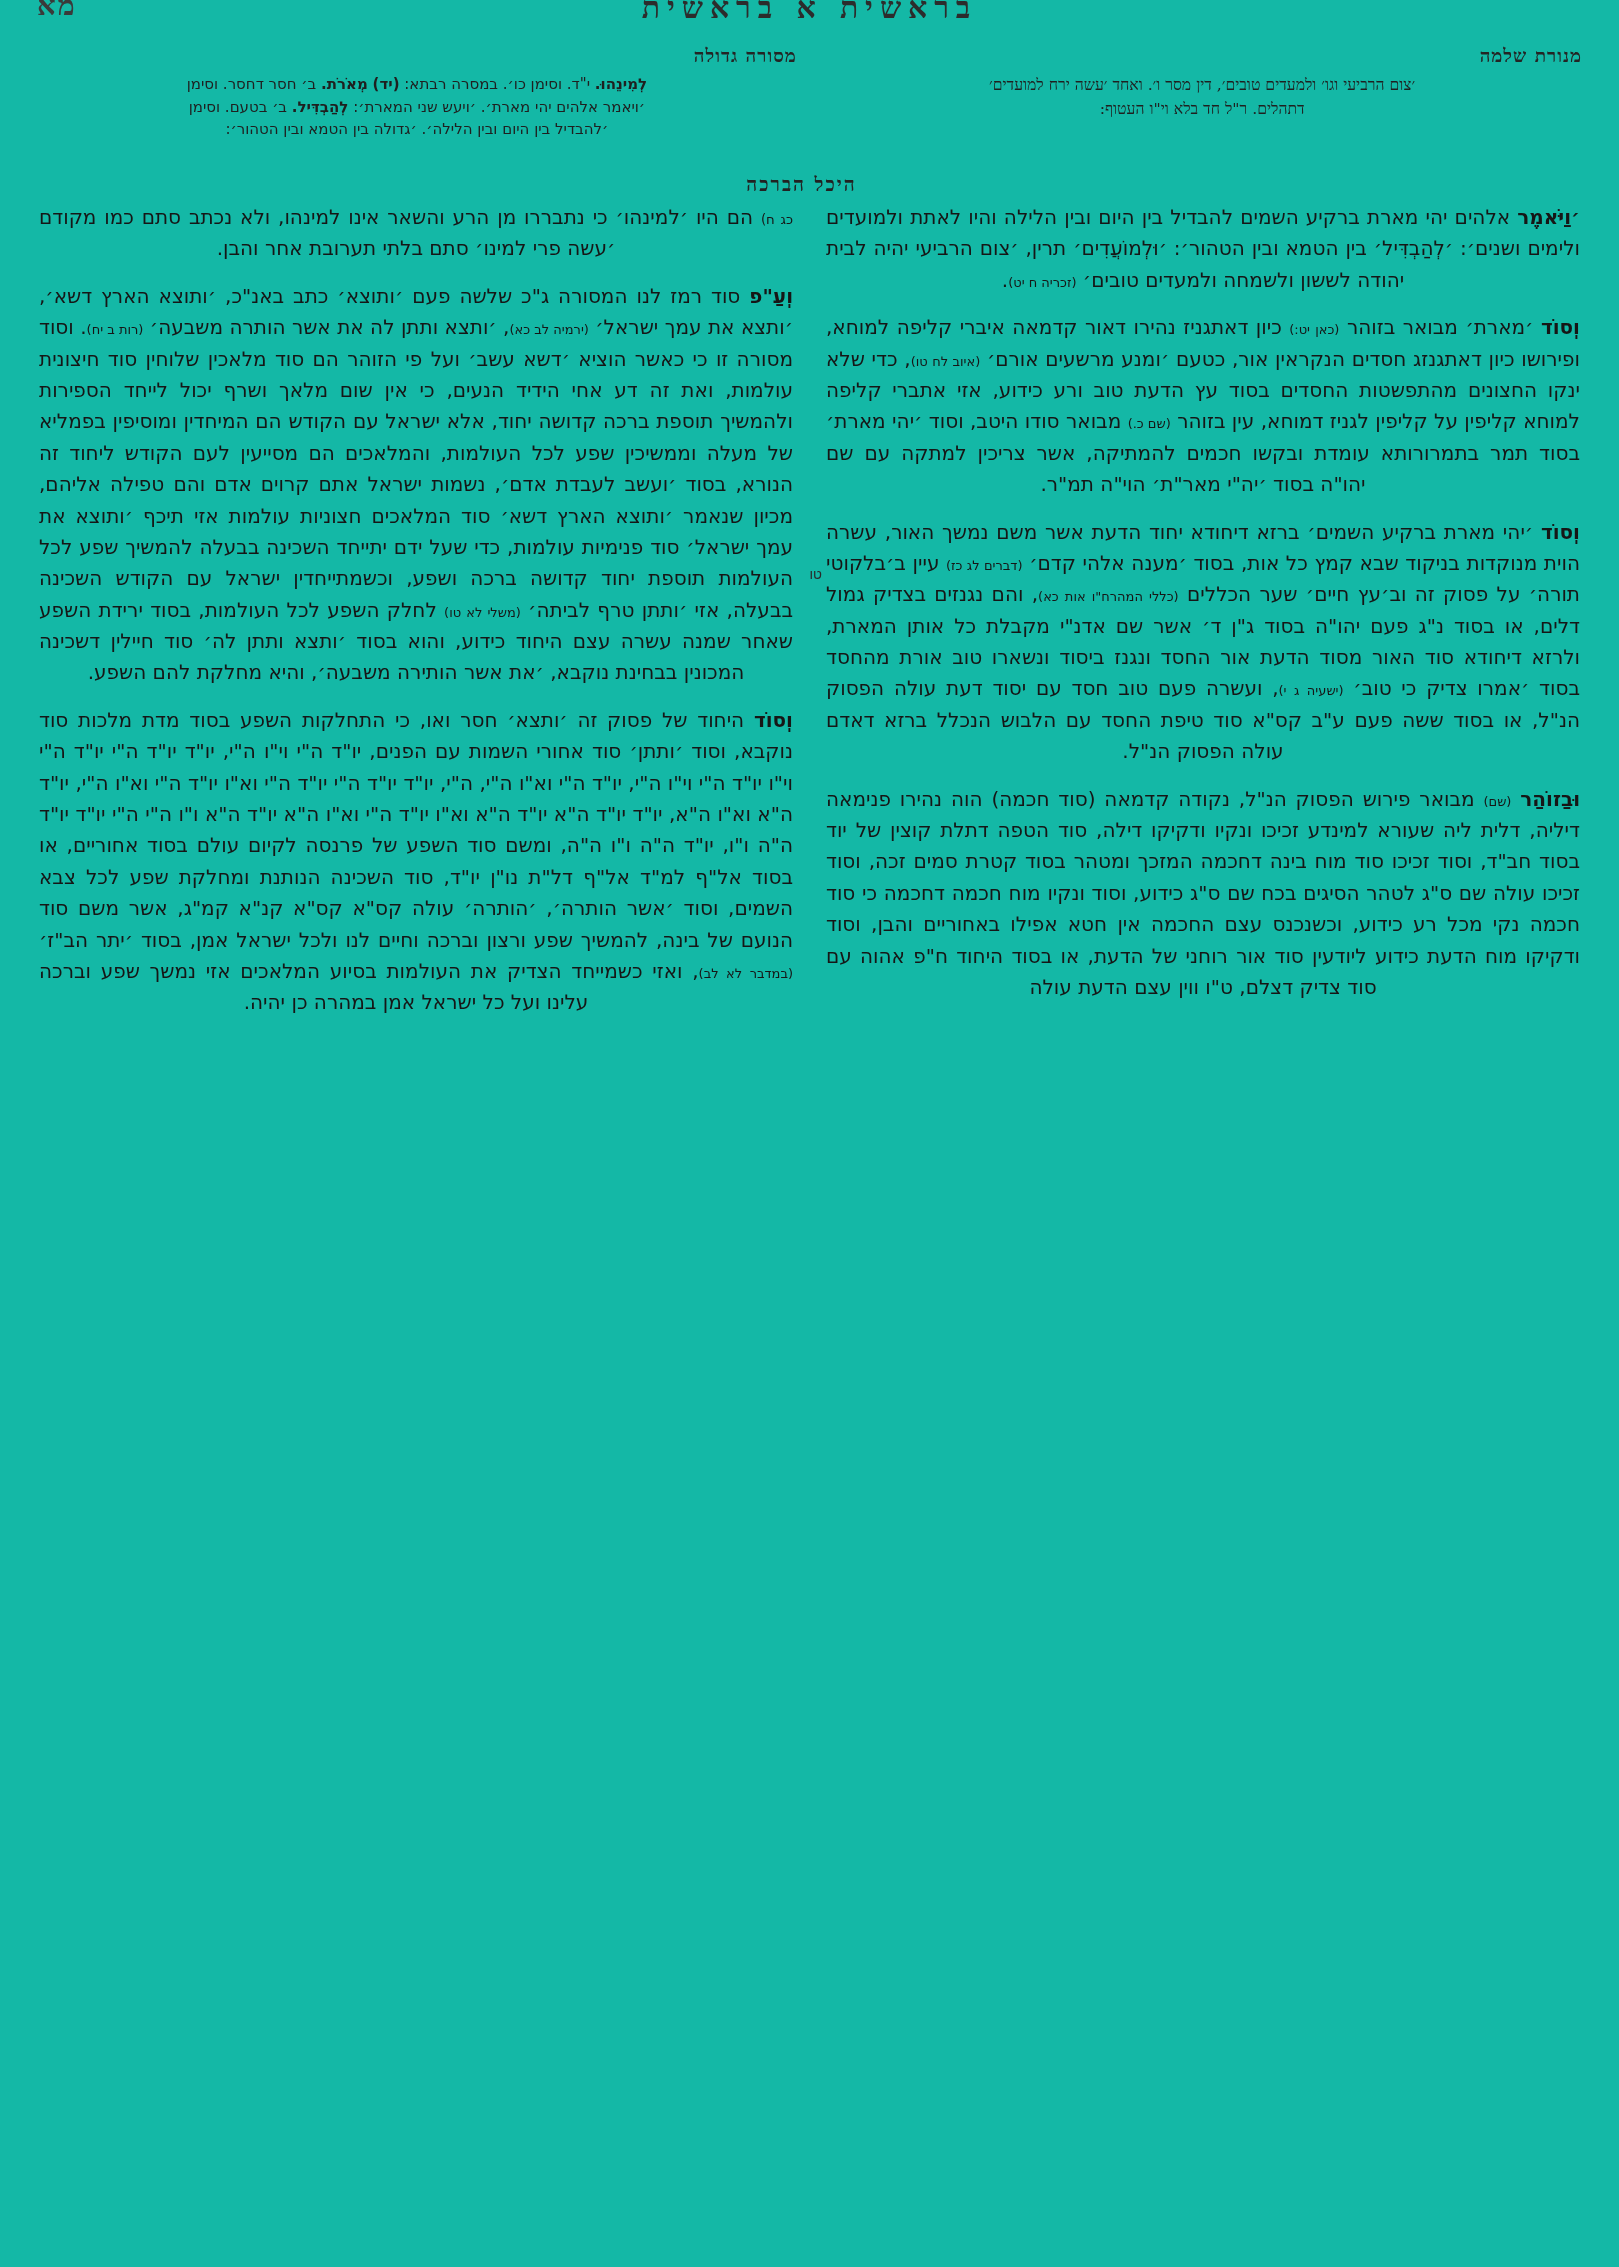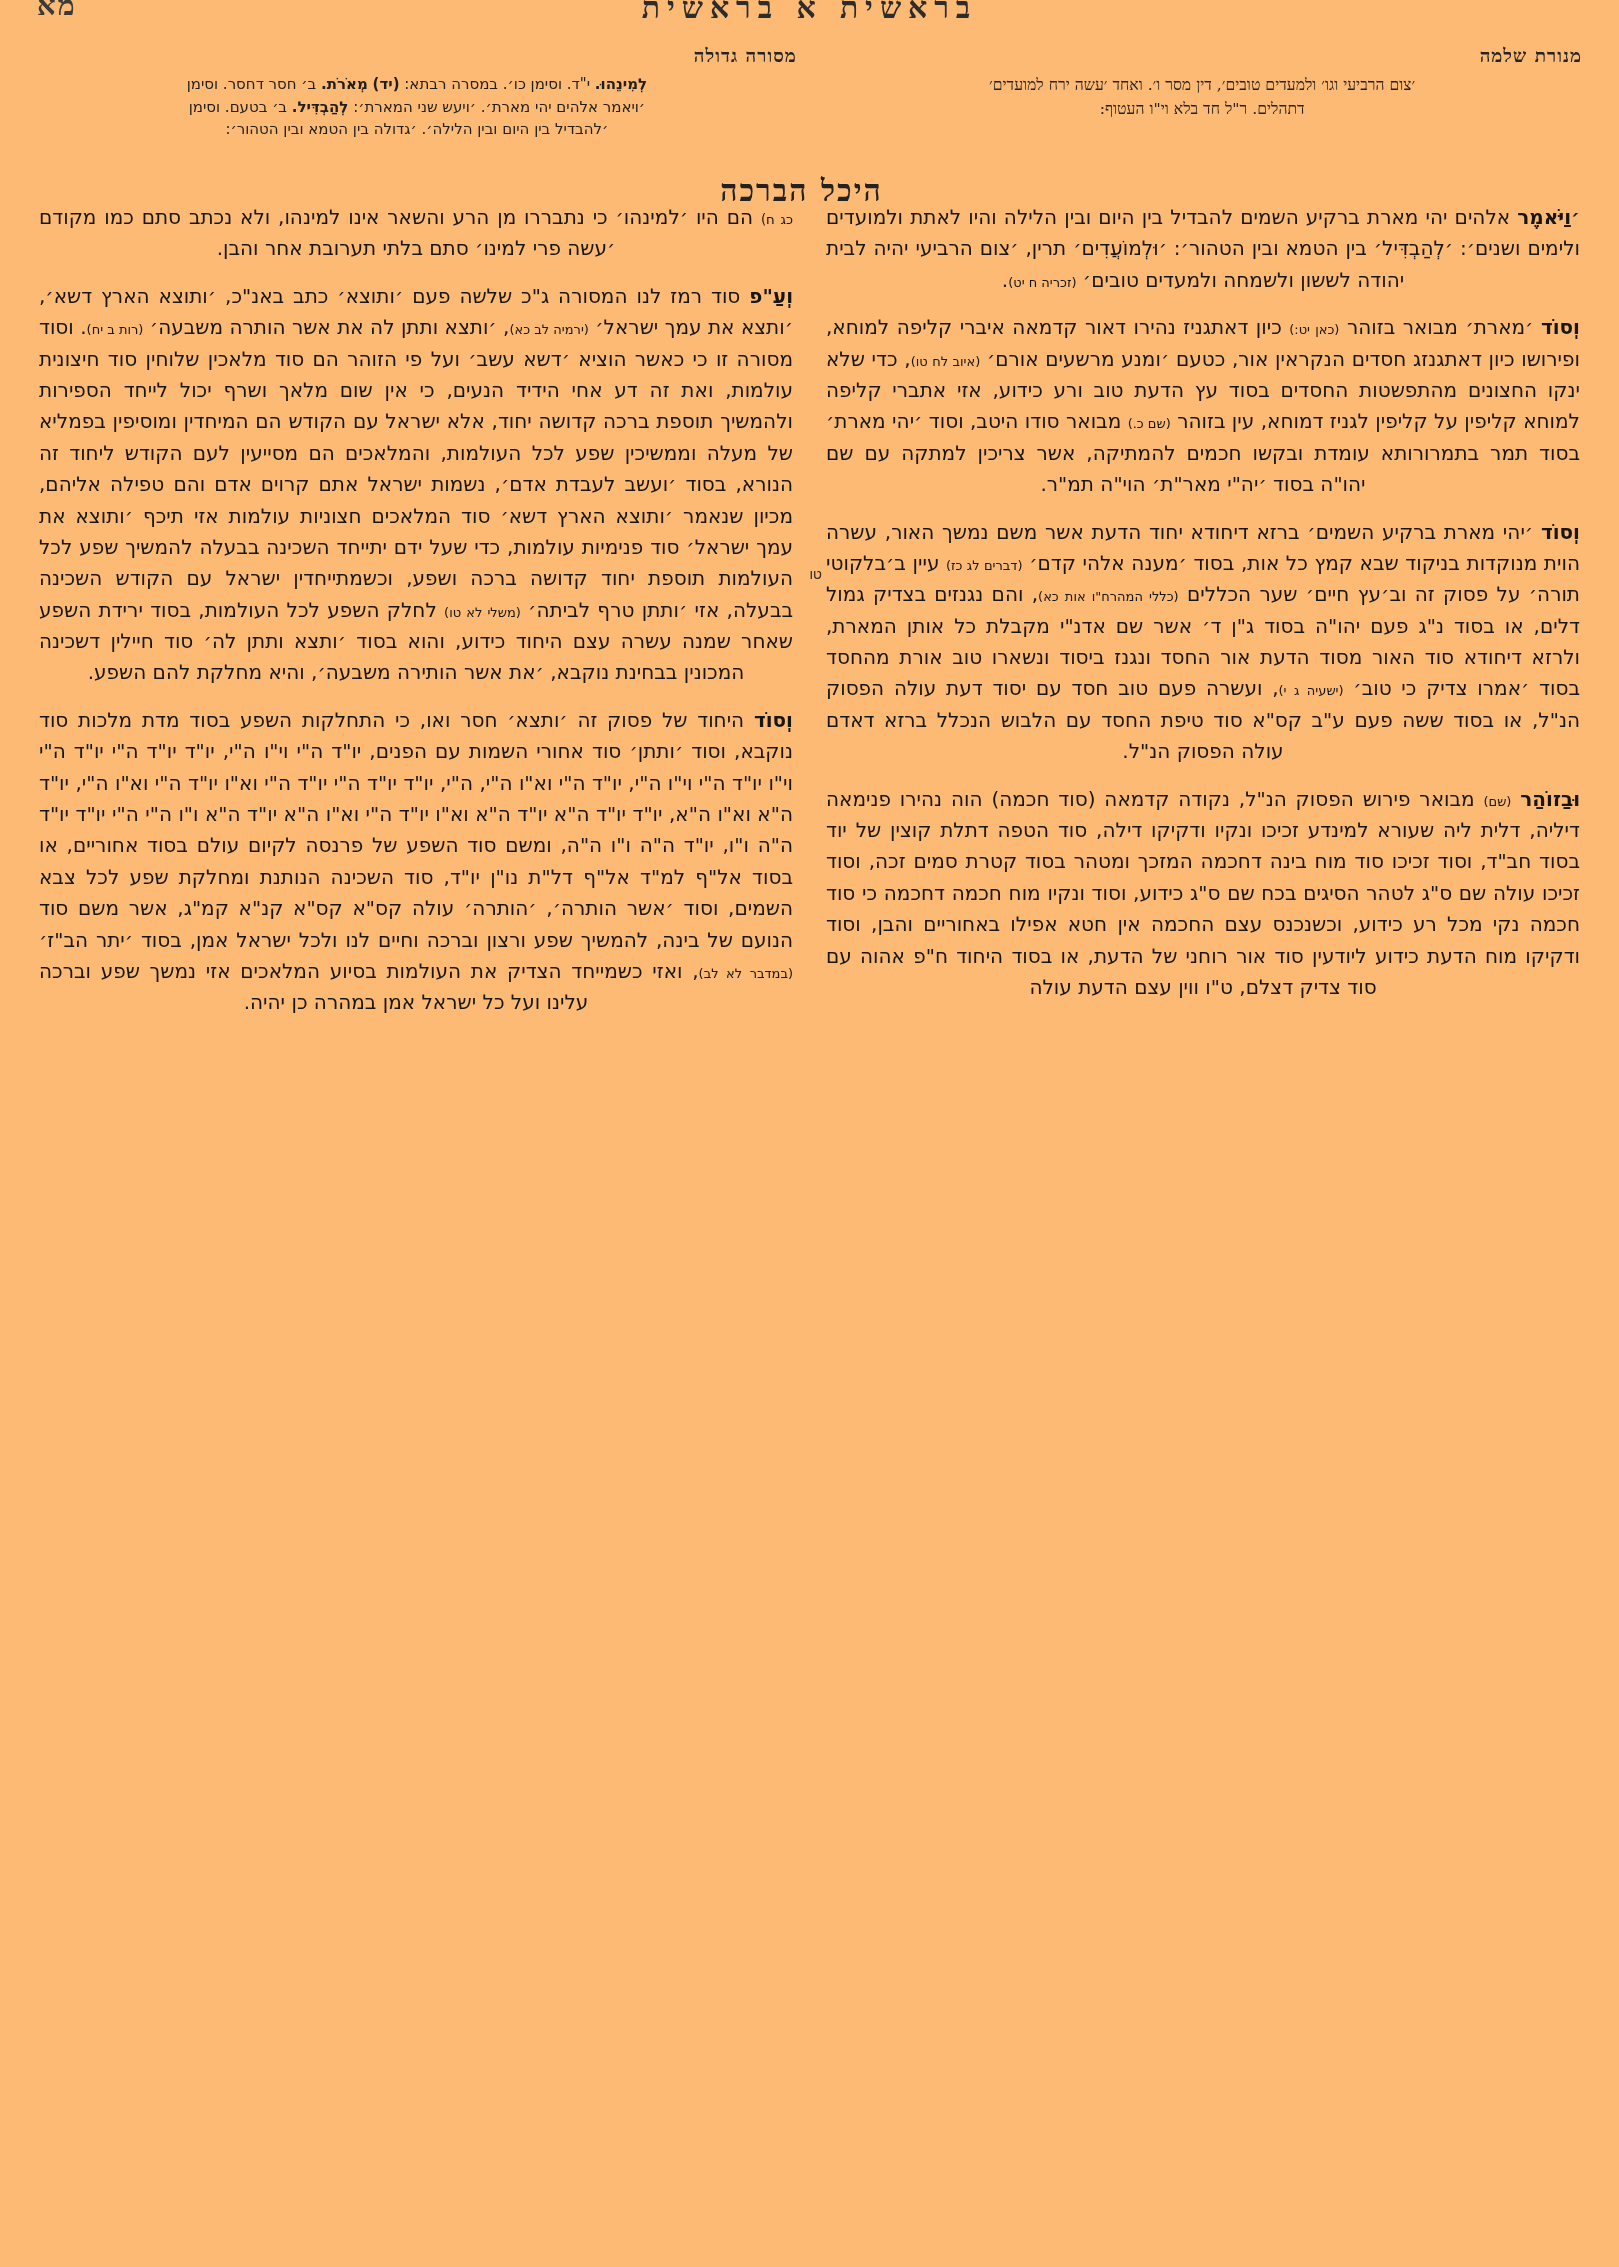--- a/index.html
+++ b/index.html
@@ -8,21 +8,21 @@
     width:1619px;height:2267px;
     font-family:"DejaVu Sans","Liberation Sans",sans-serif;
     color:#1d1d1d;
     position:relative;
     overflow:hidden;
     direction:rtl;
   }
   
   .page{
     position:absolute;inset:0;
-    background:#fdba74;
+    background:#14b8a6;
     padding:8px;
   }
 
   
   .runhead{
     position:absolute;left:0;right:0;top:-5.9px;height:47px;
   }
   .runhead .title{
     position:absolute;left:0;right:0;top:-3.9px;
     text-align:center;
@@ -66,21 +66,21 @@
     font-family:"DejaVu Serif","Liberation Serif",serif;
     font-size:15.7px;
   }
   .app-body b{font-weight:bold;}
 
   
   .banner{
     position:absolute;top:173px;left:0;right:16px;
     text-align:center;
     font-family:"DejaVu Serif","Liberation Serif",serif;
-    font-weight:bold;font-size:30px;letter-spacing:2px;
+    font-weight:bold;font-size:19px;letter-spacing:2px;
     color:#222;
   }
 
   
   .columns{
     position:absolute;top:202px;left:39px;right:39px;bottom:11.8px;
     display:flex;flex-direction:row-reverse;
     gap:33px;
   }
   .col{flex:1;min-width:0;position:relative;}

